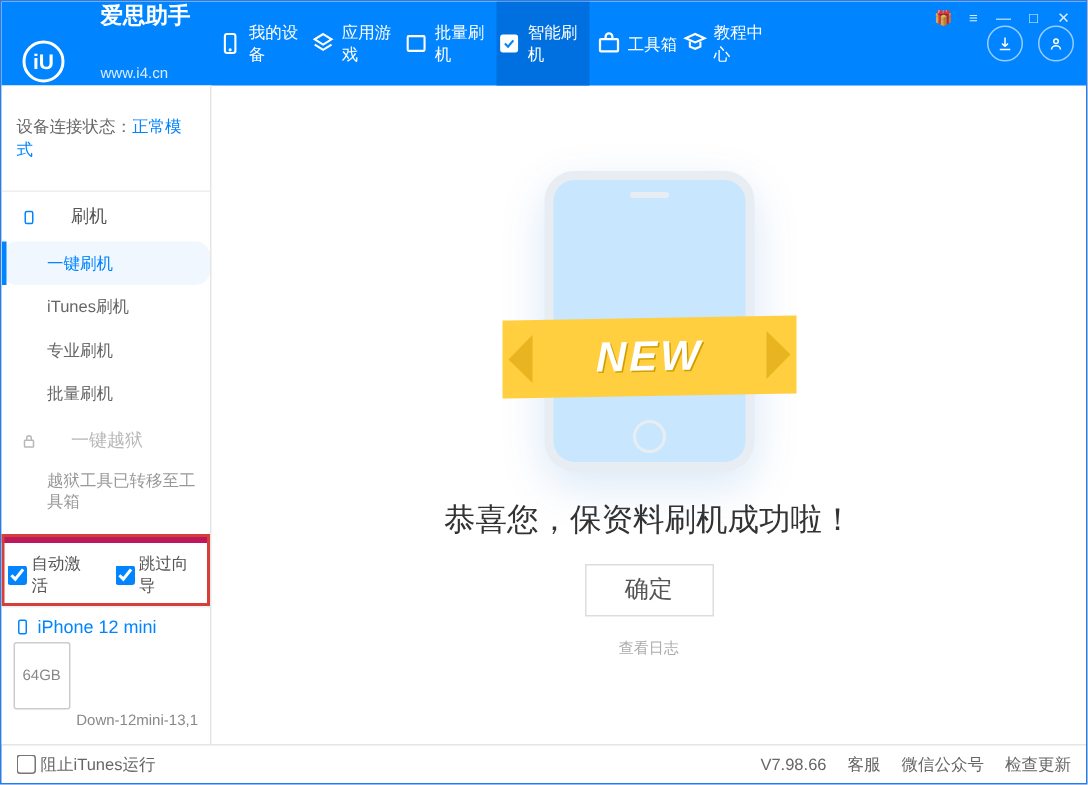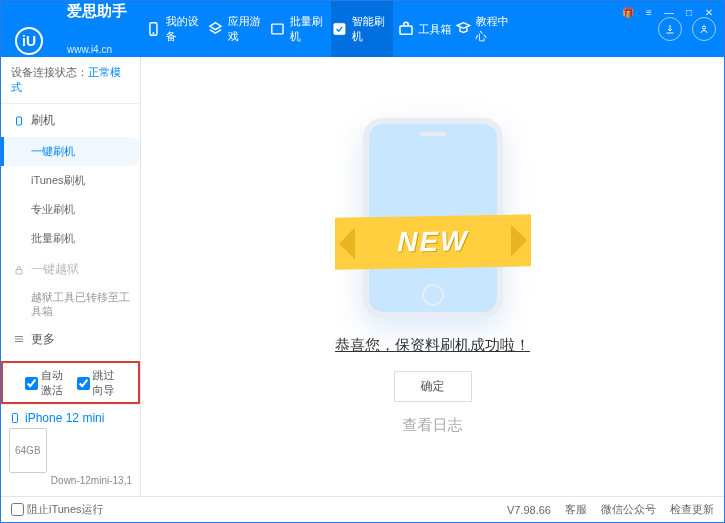--- a/index.html
+++ b/index.html
@@ -15,50 +15,50 @@
 .nav-item { width: 62px; display: flex; flex-direction: row; align-items: center; justify-content: center; gap: 4px; cursor: pointer; font-size: 11px; }
 .nav-item.active { background: #0070e0; }
 .nav-icon { width: 18px; height: 18px; fill: #fff; stroke: #fff; }
 .tb-right { margin-left: auto; display: flex; align-items: center; gap: 10px; }
 .win-controls { position: absolute; top: 4px; right: 8px; display: flex; gap: 6px; font-size: 10px; color: #fff; }
 .win-btn { width: 14px; height: 14px; display: flex; align-items: center; justify-content: center; cursor: pointer; opacity: .85; }
 .circ-btn { width: 24px; height: 24px; border: 1px solid rgba(255,255,255,.6); border-radius: 50%; display: flex; align-items: center; justify-content: center; cursor: pointer; }
 
 .body-wrap { display: flex; height: calc(100% - 56px - 26px); }
 .sidebar { width: 140px; border-right: 1px solid #e5e5e5; display: flex; flex-direction: column; background: #fff; position: relative; }
-.sb-status { padding: 8px 10px; font-size: 11px; color: #666; border-bottom: 1px solid #eee; }
+.sb-status { padding: 20px 10px; font-size: 11px; color: #666; border-bottom: 1px solid #eee; }
 .sb-status-val { color: #0084ff; }
 .sb-scroll { flex: 1; overflow: auto; }
-.sb-section { padding: 8px 12px; display: flex; align-items: center; gap: 6px; color: #555; font-size: 12px; cursor: default; }
+.sb-section { padding: 8px 12px; display: flex; align-items: center; gap: 22px; color: #555; font-size: 12px; cursor: default; }
 .sb-section.locked { color: #b8b8b8; }
 .sb-marker { width: 12px; height: 12px; display: inline-block; }
 .sb-item { padding: 7px 8px 7px 30px; font-size: 11px; color: #666; cursor: pointer; position: relative; border-radius: 10px; }
 .sb-item.active { color: #0084ff; background: #f0f7ff; }
 .sb-item.active::before { content: ""; position: absolute; left: 0; top: 0; bottom: 0; width: 3px; background: #0084ff; }
 .sb-note { font-size: 11px; color: #999; padding: 4px 8px 4px 30px; line-height: 1.3; }
 
-.checkzone { padding: 6px 24px; border-top: 1px solid #be185d; display: flex; gap: 12px; font-size: 11px; color: #555; outline: 2px solid #d43f3a; outline-offset: -2px; }
+.checkzone { padding: 6px 4px; border-top: 6px solid #be185d; display: flex; gap: 12px; font-size: 11px; color: #555; outline: 2px solid #d43f3a; outline-offset: -2px; }
 .device-zone { padding: 6px 8px 10px; border-top: 1px solid #eee; }
 .dev-name { color: #0084ff; font-size: 12px; display: flex; align-items: center; gap: 4px; }
 .dev-cap { display: inline-block; border: 1px solid #ccc; padding: 16px 5px; font-size: 10px; color: #888; margin-top: 3px; border-radius: 2px; }
 .dev-sub { font-size: 10px; color: #888; margin-top: 2px; text-align: right; }
 
 .main { flex: 1; display: flex; flex-direction: column; align-items: center; justify-content: center; padding: 20px; position: relative; }
 .phone-illus { width: 140px; height: 200px; position: relative; margin-bottom: 18px; }
 .phone { position: absolute; inset: 0; border: 6px solid #e8edf3; border-radius: 20px; background: #c9e6ff; box-shadow: 0 10px 30px rgba(0,100,200,.15); }
 .phone::before { content: ""; position: absolute; top: 8px; left: 50%; transform: translateX(-50%); width: 26px; height: 4px; background: #e8edf3; border-radius: 2px; }
 .phone::after { content: ""; position: absolute; bottom: 6px; left: 50%; transform: translateX(-50%); width: 18px; height: 18px; border: 2px solid #e8edf3; border-radius: 50%; }
 .ribbon { position: absolute; left: -28px; right: -28px; top: 98px; height: 52px; background: #ffcf3f; display: flex; align-items: center; justify-content: center; transform: skewY(-1deg); }
 .ribbon::before, .ribbon::after { content: ""; position: absolute; width: 0; height: 0; border: 16px solid transparent; top: 10px; }
 .ribbon::before { left: -12px; border-right-color: #e8b420; }
 .ribbon::after { right: -12px; border-left-color: #e8b420; }
 .ribbon-text { font-size: 28px; font-weight: 900; color: #fff; letter-spacing: 2px; font-style: italic; text-shadow: 1px 1px 0 #d49e00; }
-.msg { font-size: 15px; color: #333; margin-bottom: 16px; text-decoration: underline; }
-.btn { padding: 6px 26px; border: 1px solid #ddd; background: #fff; cursor: pointer; font-size: 12px; color: #555; margin-bottom: 14px; }
-.loglink { font-size: 15px; color: #aaa; cursor: pointer; }
+.msg { font-size: 21px; color: #333; margin-bottom: 16px; }
+.btn { padding: 6px 26px; border: 1px solid #ddd; background: #fff; cursor: pointer; font-size: 16px; color: #555; margin-bottom: 14px; }
+.loglink { font-size: 10px; color: #aaa; cursor: pointer; }
 
 .statusbar { height: 26px; border-top: 1px solid #e5e5e5; display: flex; align-items: center; padding: 0 10px; font-size: 11px; color: #666; }
 .sb-right { margin-left: auto; display: flex; gap: 14px; align-items: center; }
 .sb-right span { cursor: pointer; }
 label.ck { display: flex; align-items: center; gap: 3px; cursor: pointer; }
 input[type=checkbox] { accent-color: #0084ff; }
 </style>
 </head>
 <body>
 

